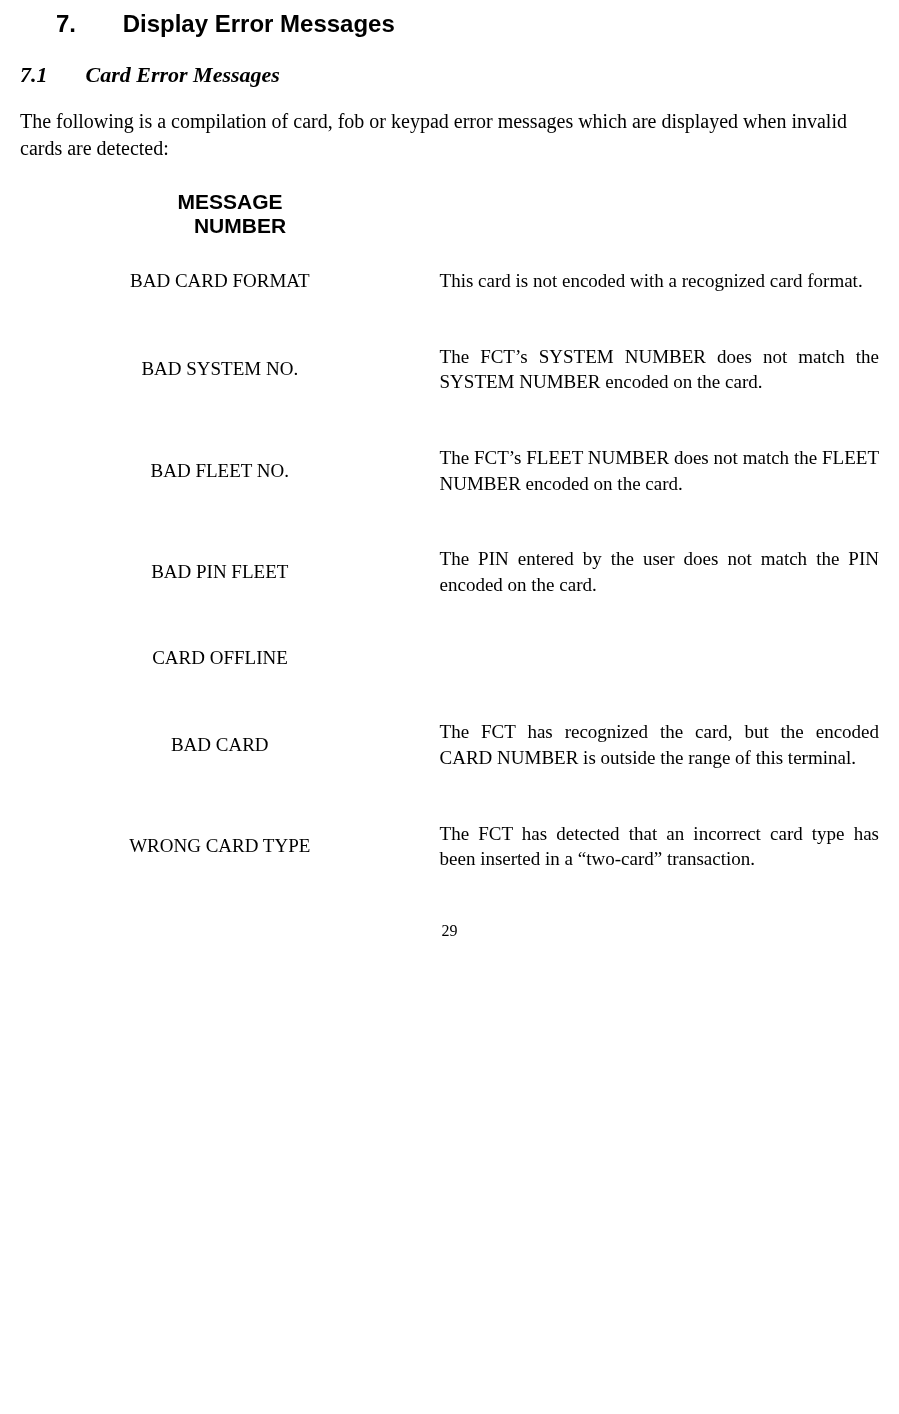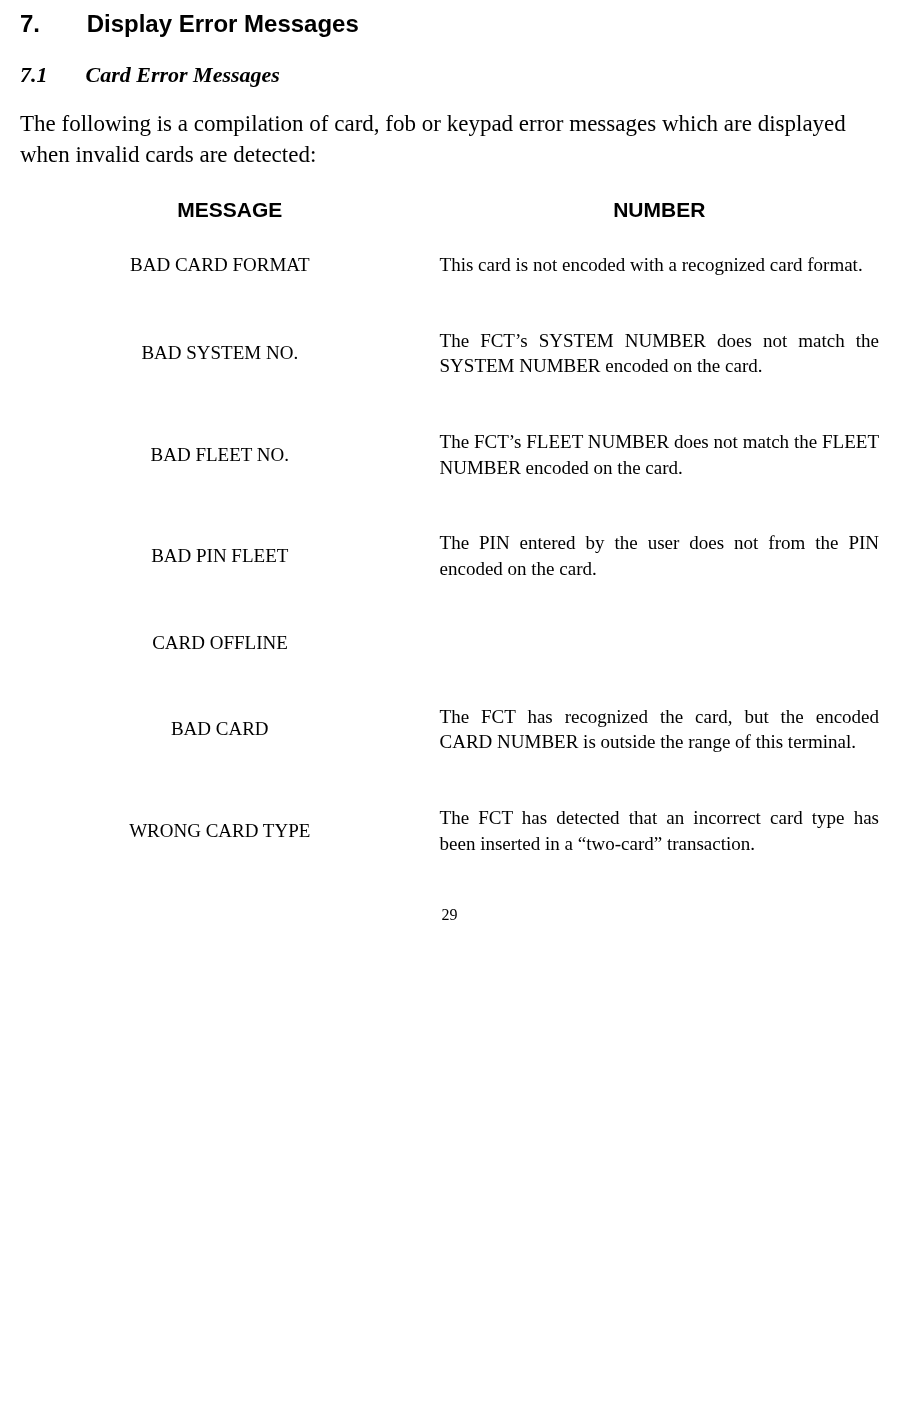--- a/index.html
+++ b/index.html
@@ -9,50 +9,52 @@
       width: 899px;
       box-sizing: border-box;
       background: white;
       color: black;
     }
     .section-heading {
       font-family: Arial, Helvetica, sans-serif;
       font-size: 24px;
       font-weight: bold;
       margin-bottom: 24px;
+      margin-left: 36px;
     }
     .section-number {
       display: inline-block;
       width: 60px;
     }
     .subsection {
       font-family: "Times New Roman", Times, serif;
       font-size: 22px;
       font-weight: bold;
       font-style: italic;
       margin-bottom: 20px;
     }
     .subsection-number {
       display: inline-block;
       width: 60px;
     }
     .intro-text {
-      font-size: 23px;
+      font-size: 20px;
       margin-bottom: 28px;
       line-height: 1.35;
     }
     .table-container {
       width: 100%;
     }
     .table-header {
       display: flex;
       font-family: Arial, Helvetica, sans-serif;
       font-size: 21px;
       font-weight: bold;
       margin-bottom: 30px;
+      flex-direction: column;
     }
     .header-message {
       width: 420px;
       text-align: center;
       padding-left: 0px;
       box-sizing: border-box;
     }
     .header-meaning {
       width: 440px;
       text-align: center;
@@ -110,21 +112,21 @@
     <div class="meaning-cell">The FCT’s SYSTEM NUMBER does not match the SYSTEM NUMBER encoded on the card.</div>
   </div>
 
   <div class="table-row">
     <div class="message-cell">BAD FLEET NO.</div>
     <div class="meaning-cell">The FCT’s FLEET NUMBER does not match the FLEET NUMBER encoded on the card.</div>
   </div>
 
   <div class="table-row">
     <div class="message-cell">BAD PIN FLEET</div>
-    <div class="meaning-cell">The PIN entered by the user does not from the PIN encoded on the card.</div>
+    <div class="meaning-cell">The PIN entered by the user does not match the PIN encoded on the card.</div>
   </div>
 
   <div class="table-row">
     <div class="message-cell">CARD OFFLINE</div>
   </div>
 
   <div class="table-row">
     <div class="message-cell">BAD CARD</div>
     <div class="meaning-cell">The FCT has recognized the card, but the encoded CARD NUMBER is outside the range of this terminal.</div>
   </div>

